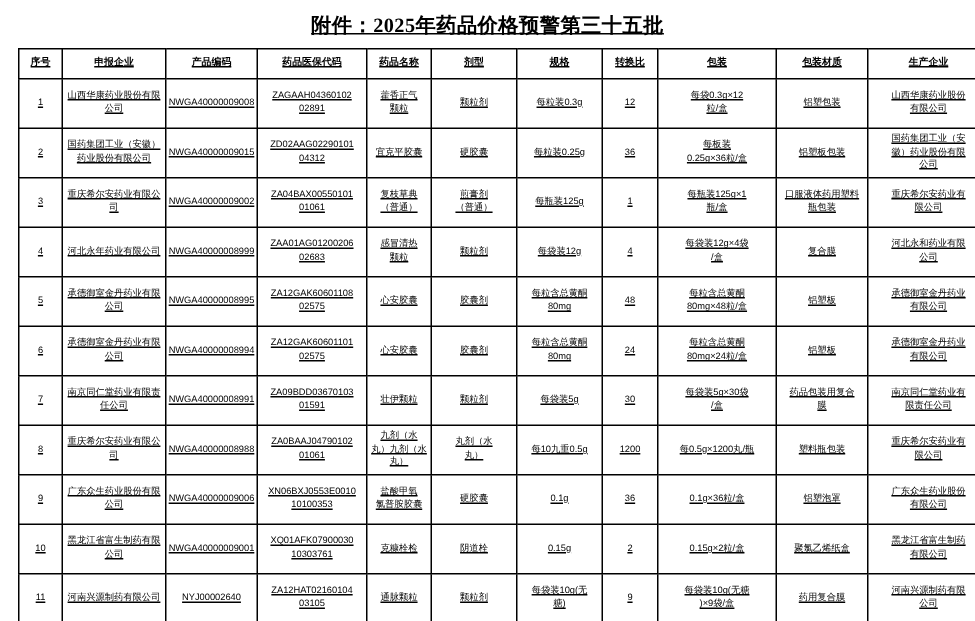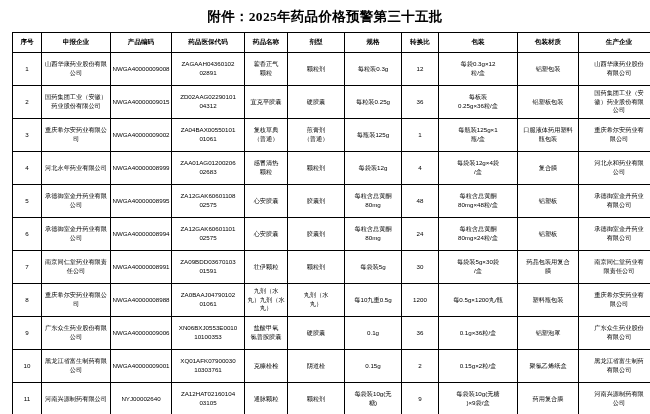--- a/index.html
+++ b/index.html
@@ -13,20 +13,21 @@
     font-family: "Liberation Sans", sans-serif;
     color: #000000;
     overflow: hidden;
   }
   .page {
     width: 650px;
     height: 356px;
     box-sizing: border-box;
     padding: 6px 12px 0 12px;
     position: relative;
+    text-decoration: underline;
   }
   .doc-title {
     text-align: center;
     font-family: "Liberation Serif", serif;
     font-weight: bold;
     font-size: 13.5px;
     letter-spacing: 0.3px;
     margin: 2px 0 6px 0;
     line-height: 18px;
   }

